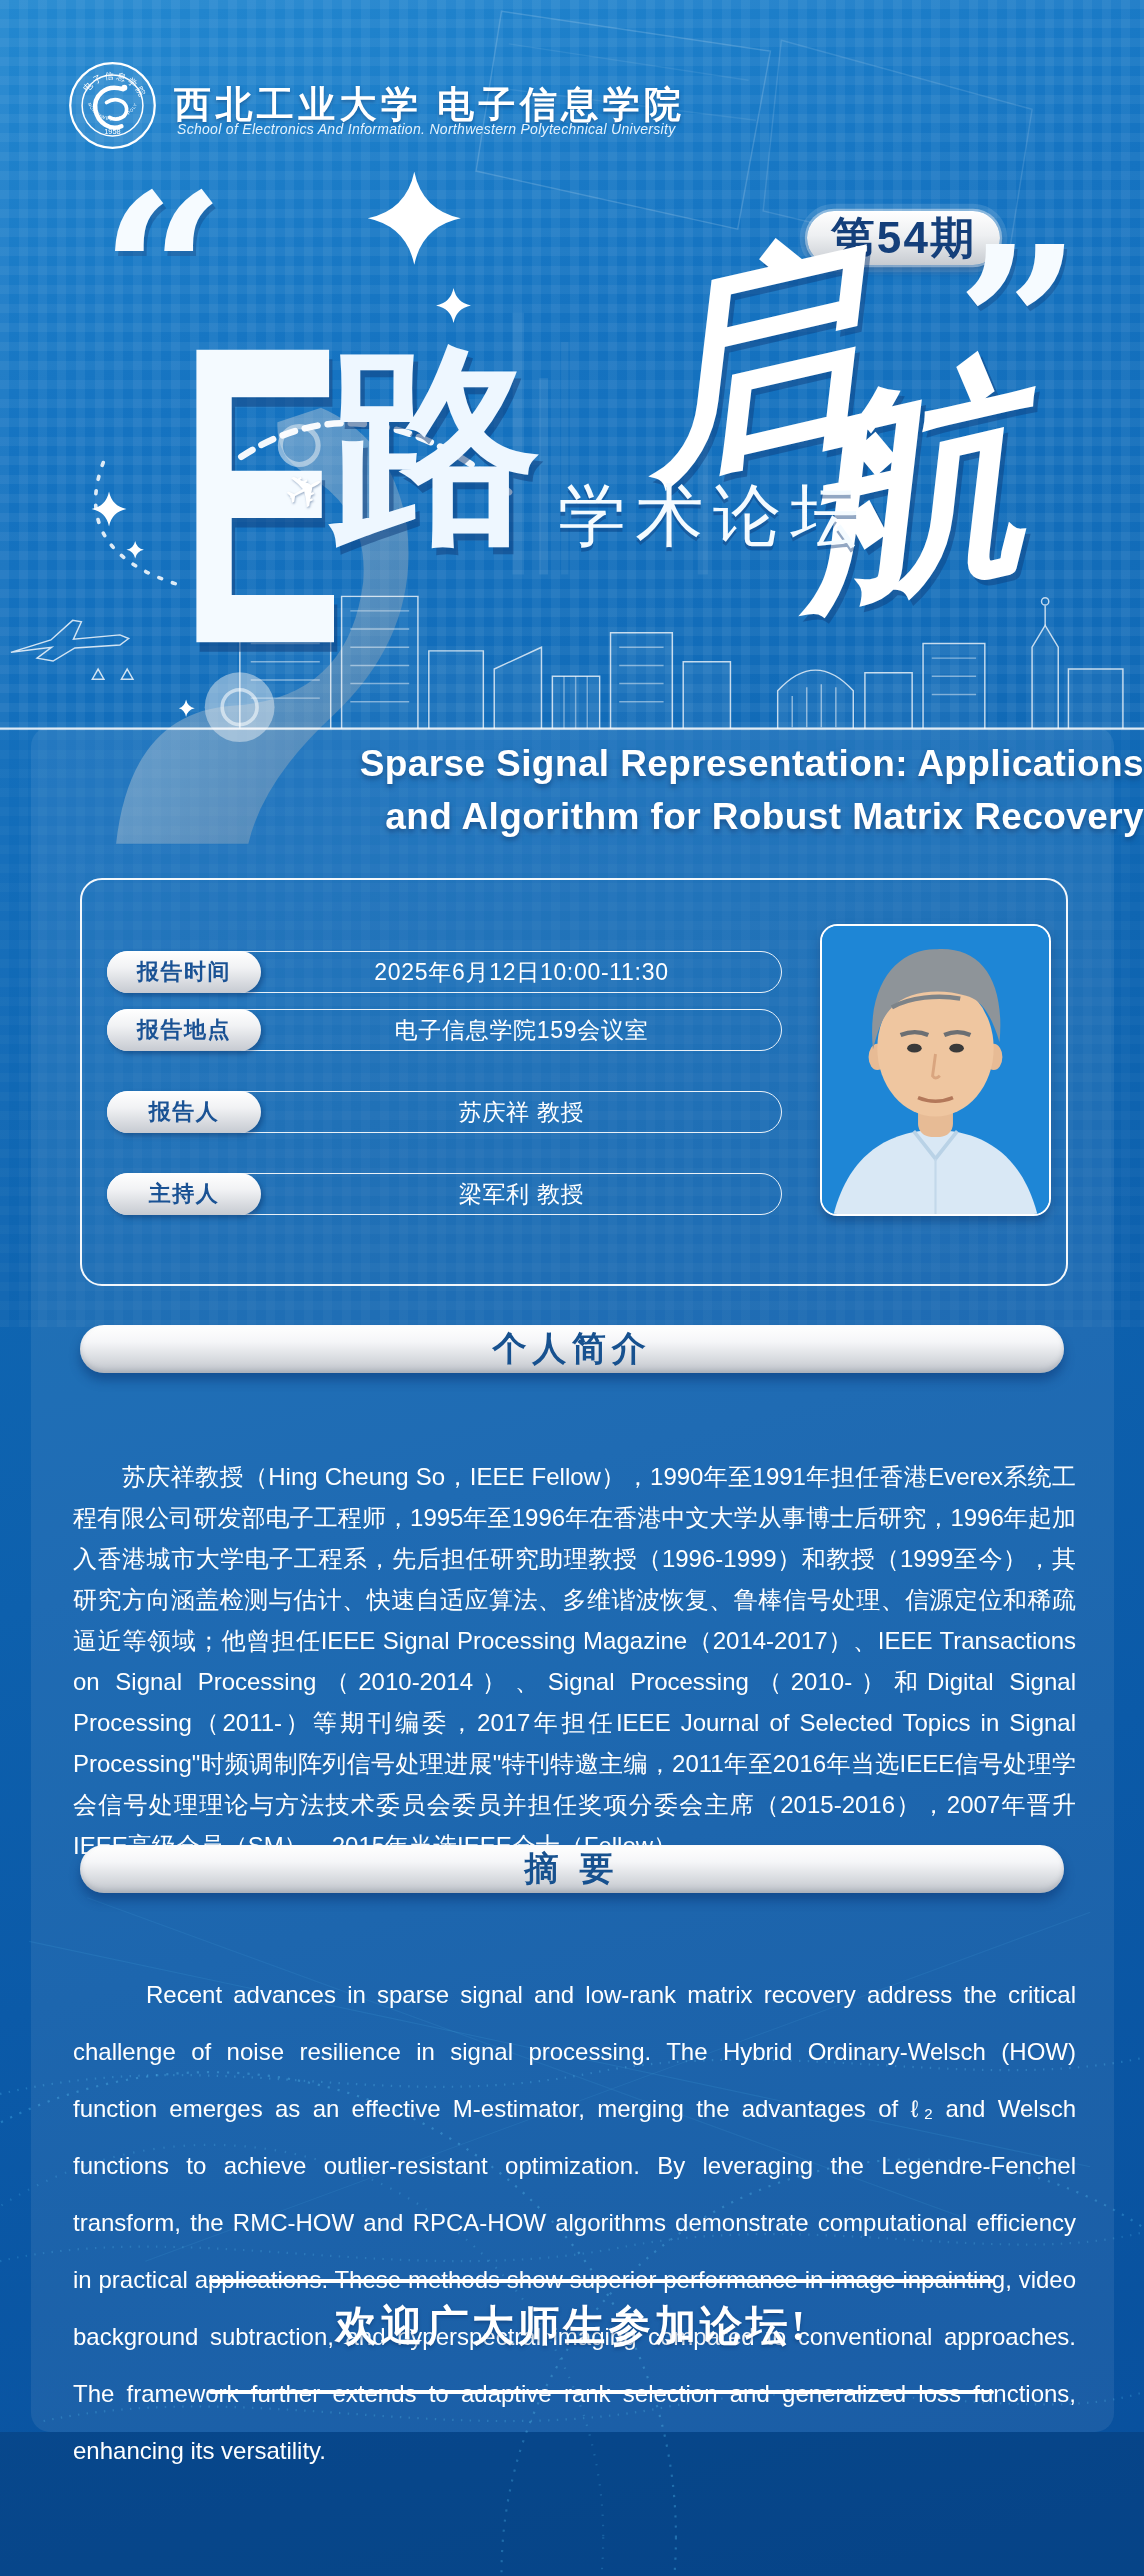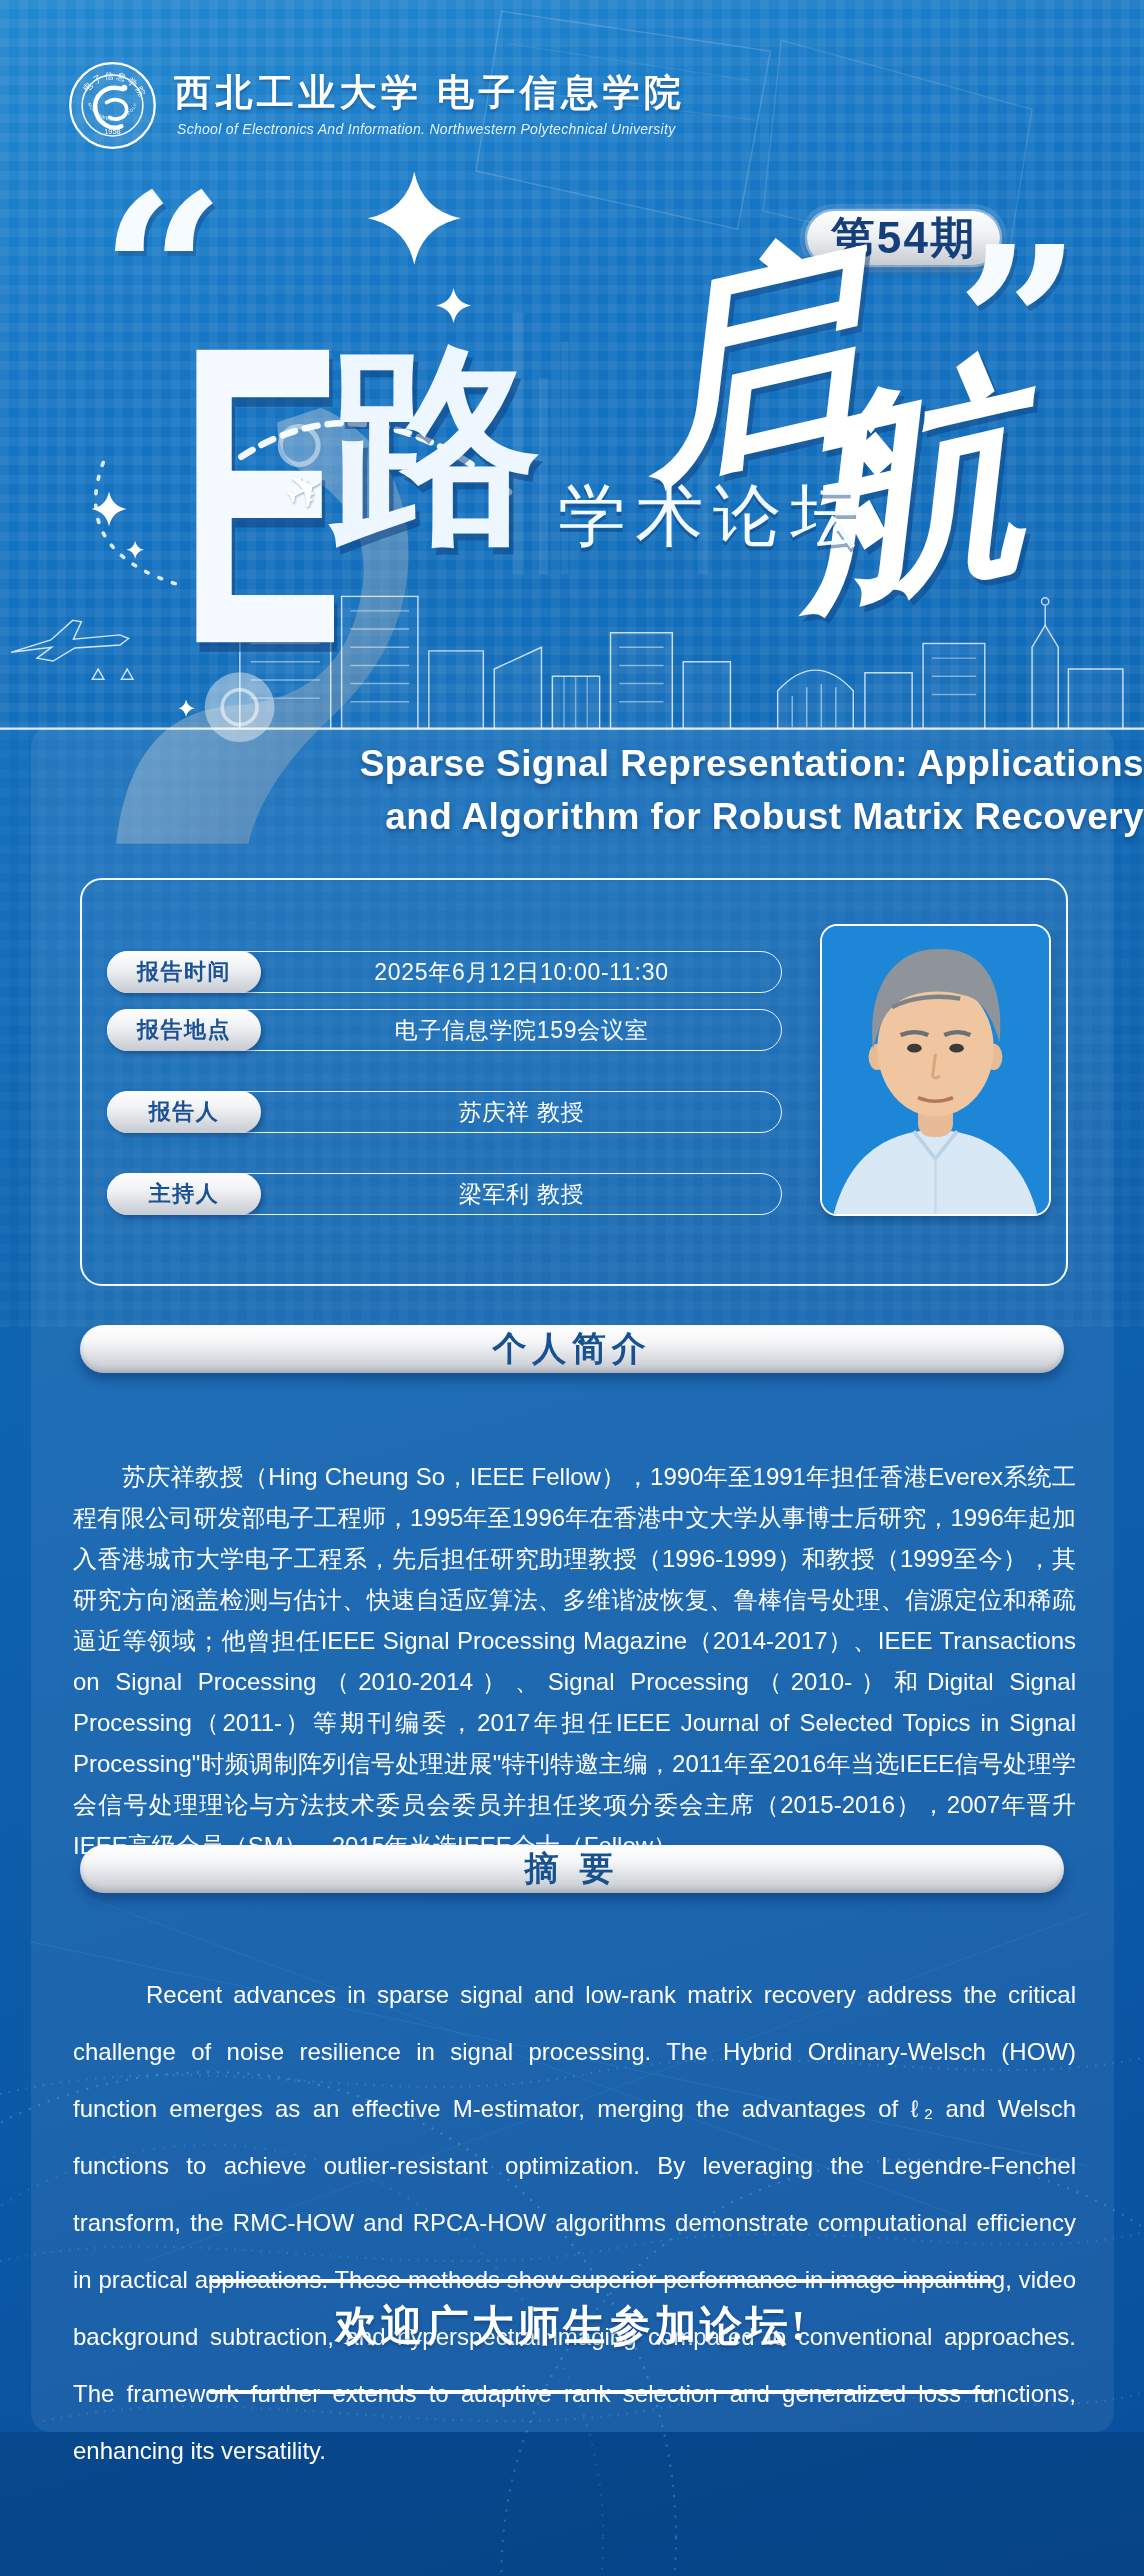--- a/index.html
+++ b/index.html
@@ -13,21 +13,21 @@
       linear-gradient(90deg,rgba(255,255,255,.055) 50%,transparent 50%),
       linear-gradient(rgba(255,255,255,.055) 50%,transparent 50%);
     background-size:19px 19px;}
   .grid.hero-grid{top:0;height:731px;opacity:.9;}
   .grid.panel-grid{top:731px;height:596px;opacity:.45;}
   svg{display:block;}
   .fx{position:absolute;pointer-events:none;}
 
   
   .logo{position:absolute;left:68px;top:61px;width:89px;height:89px;}
-  .uni-name{position:absolute;left:174px;top:68px;font-size:37px;font-weight:bold;color:#ffffff;
+  .uni-name{position:absolute;left:174px;top:80px;font-size:37px;font-weight:bold;color:#ffffff;
     letter-spacing:4.4px;text-shadow:0 2.2px 3.6px rgba(8,45,95,.4);white-space:nowrap;}
   .uni-sub{position:absolute;left:177px;top:121px;font-size:14px;color:#e3f1fc;letter-spacing:0.3px;white-space:nowrap;font-style:italic;}
 
   
   .issue-badge{position:absolute;left:807px;top:211px;width:193px;height:54px;border-radius:29px;
     background:linear-gradient(180deg,#ffffff 0%,#eef0f2 45%,#c7cbd1 100%);
     display:flex;align-items:center;justify-content:center;
     color:#143f7a;font-size:44px;font-weight:bold;letter-spacing:2.2px;
     box-shadow:0 0 0 2.2px rgba(255,255,255,.4),0 0 0 7.3px rgba(255,255,255,.12),0 5.8px 8.7px rgba(8,40,90,.45);}
   .quote{position:absolute;color:#f6fbff;font-family:"DejaVu Serif","Liberation Serif",serif;

